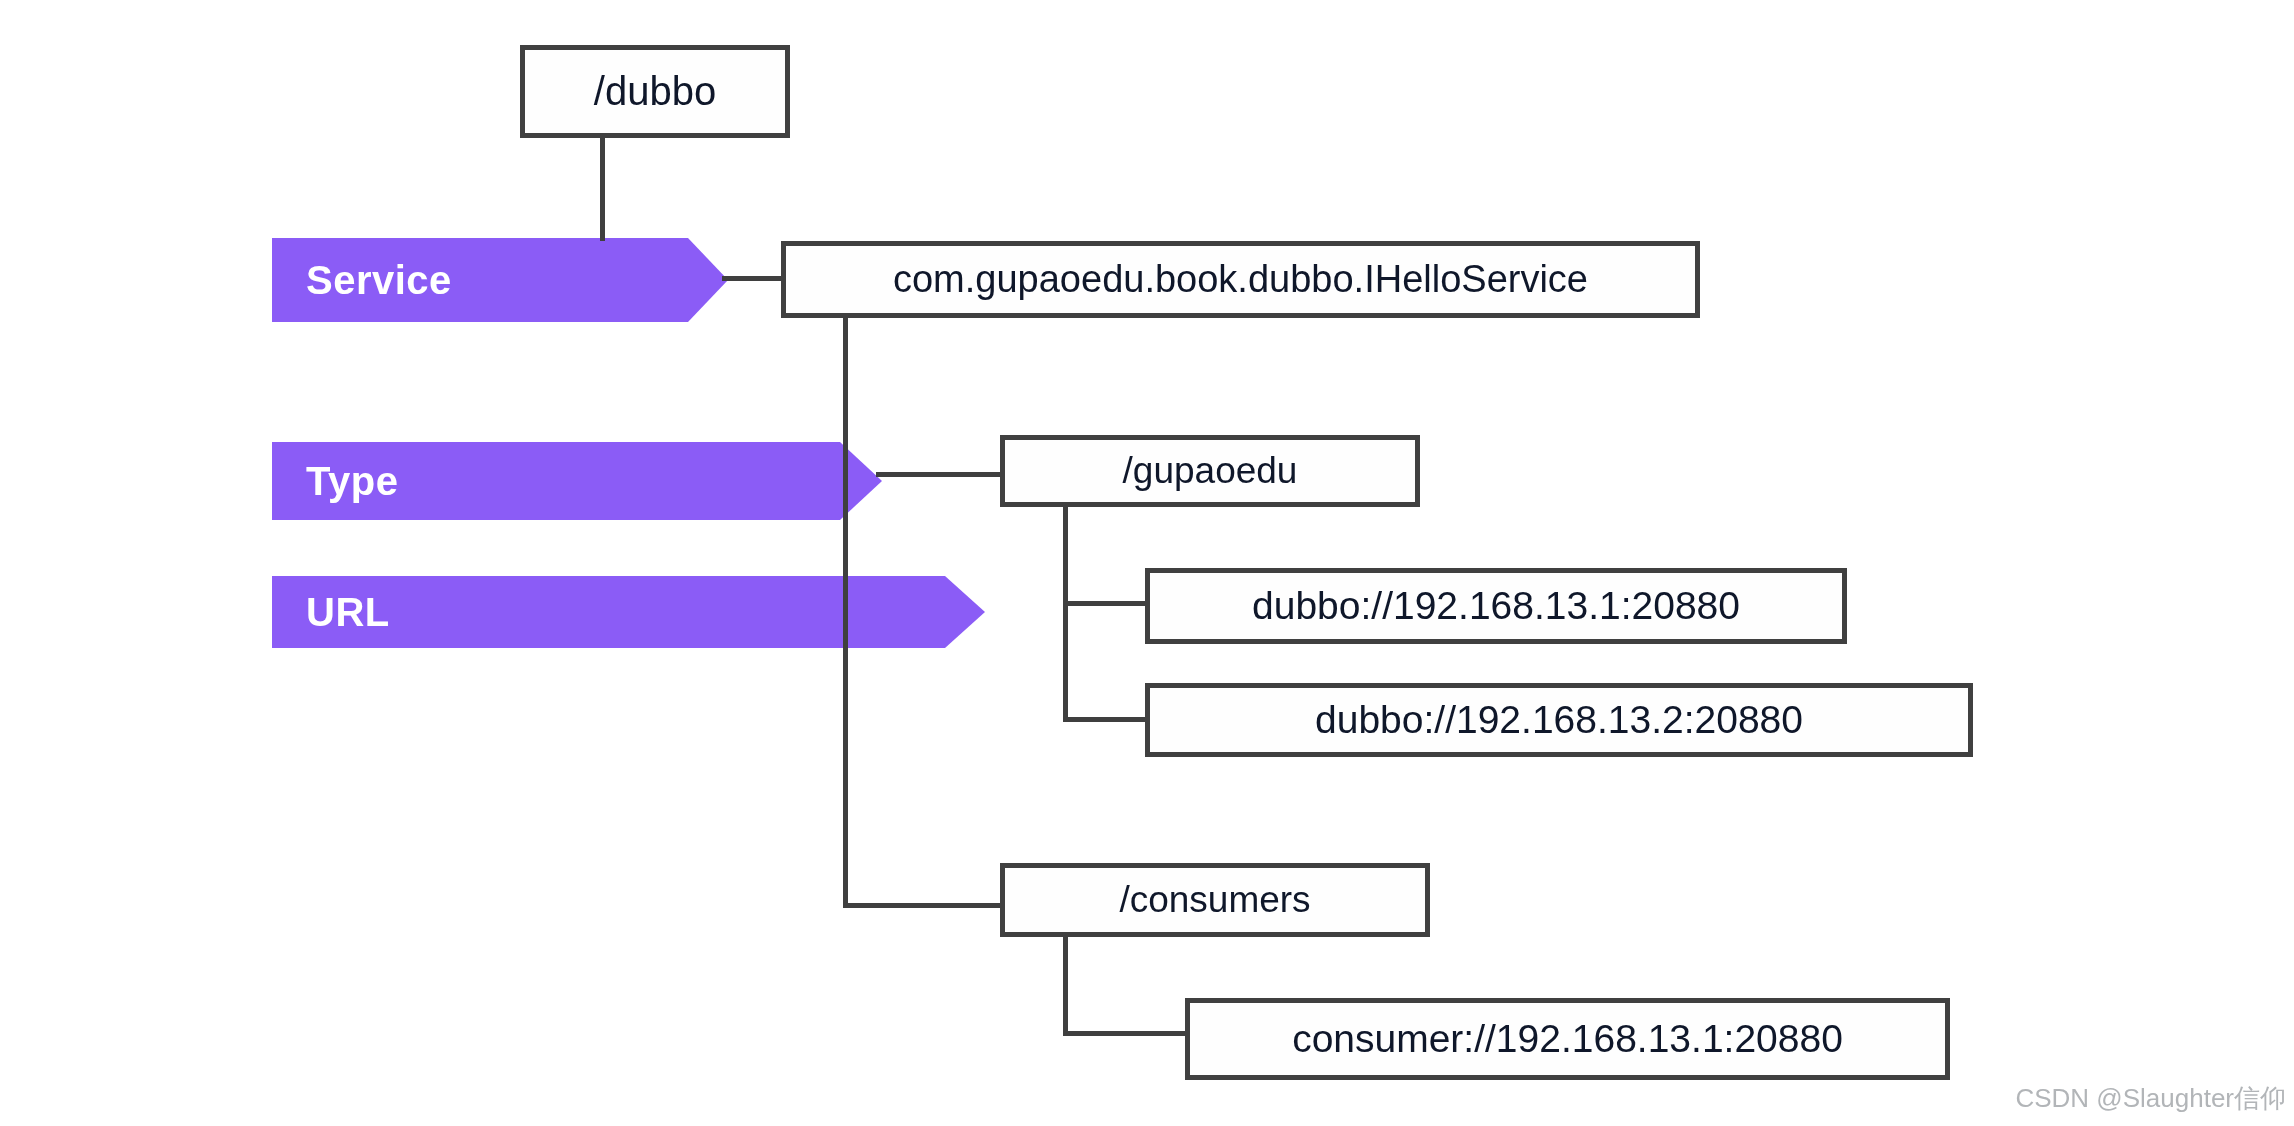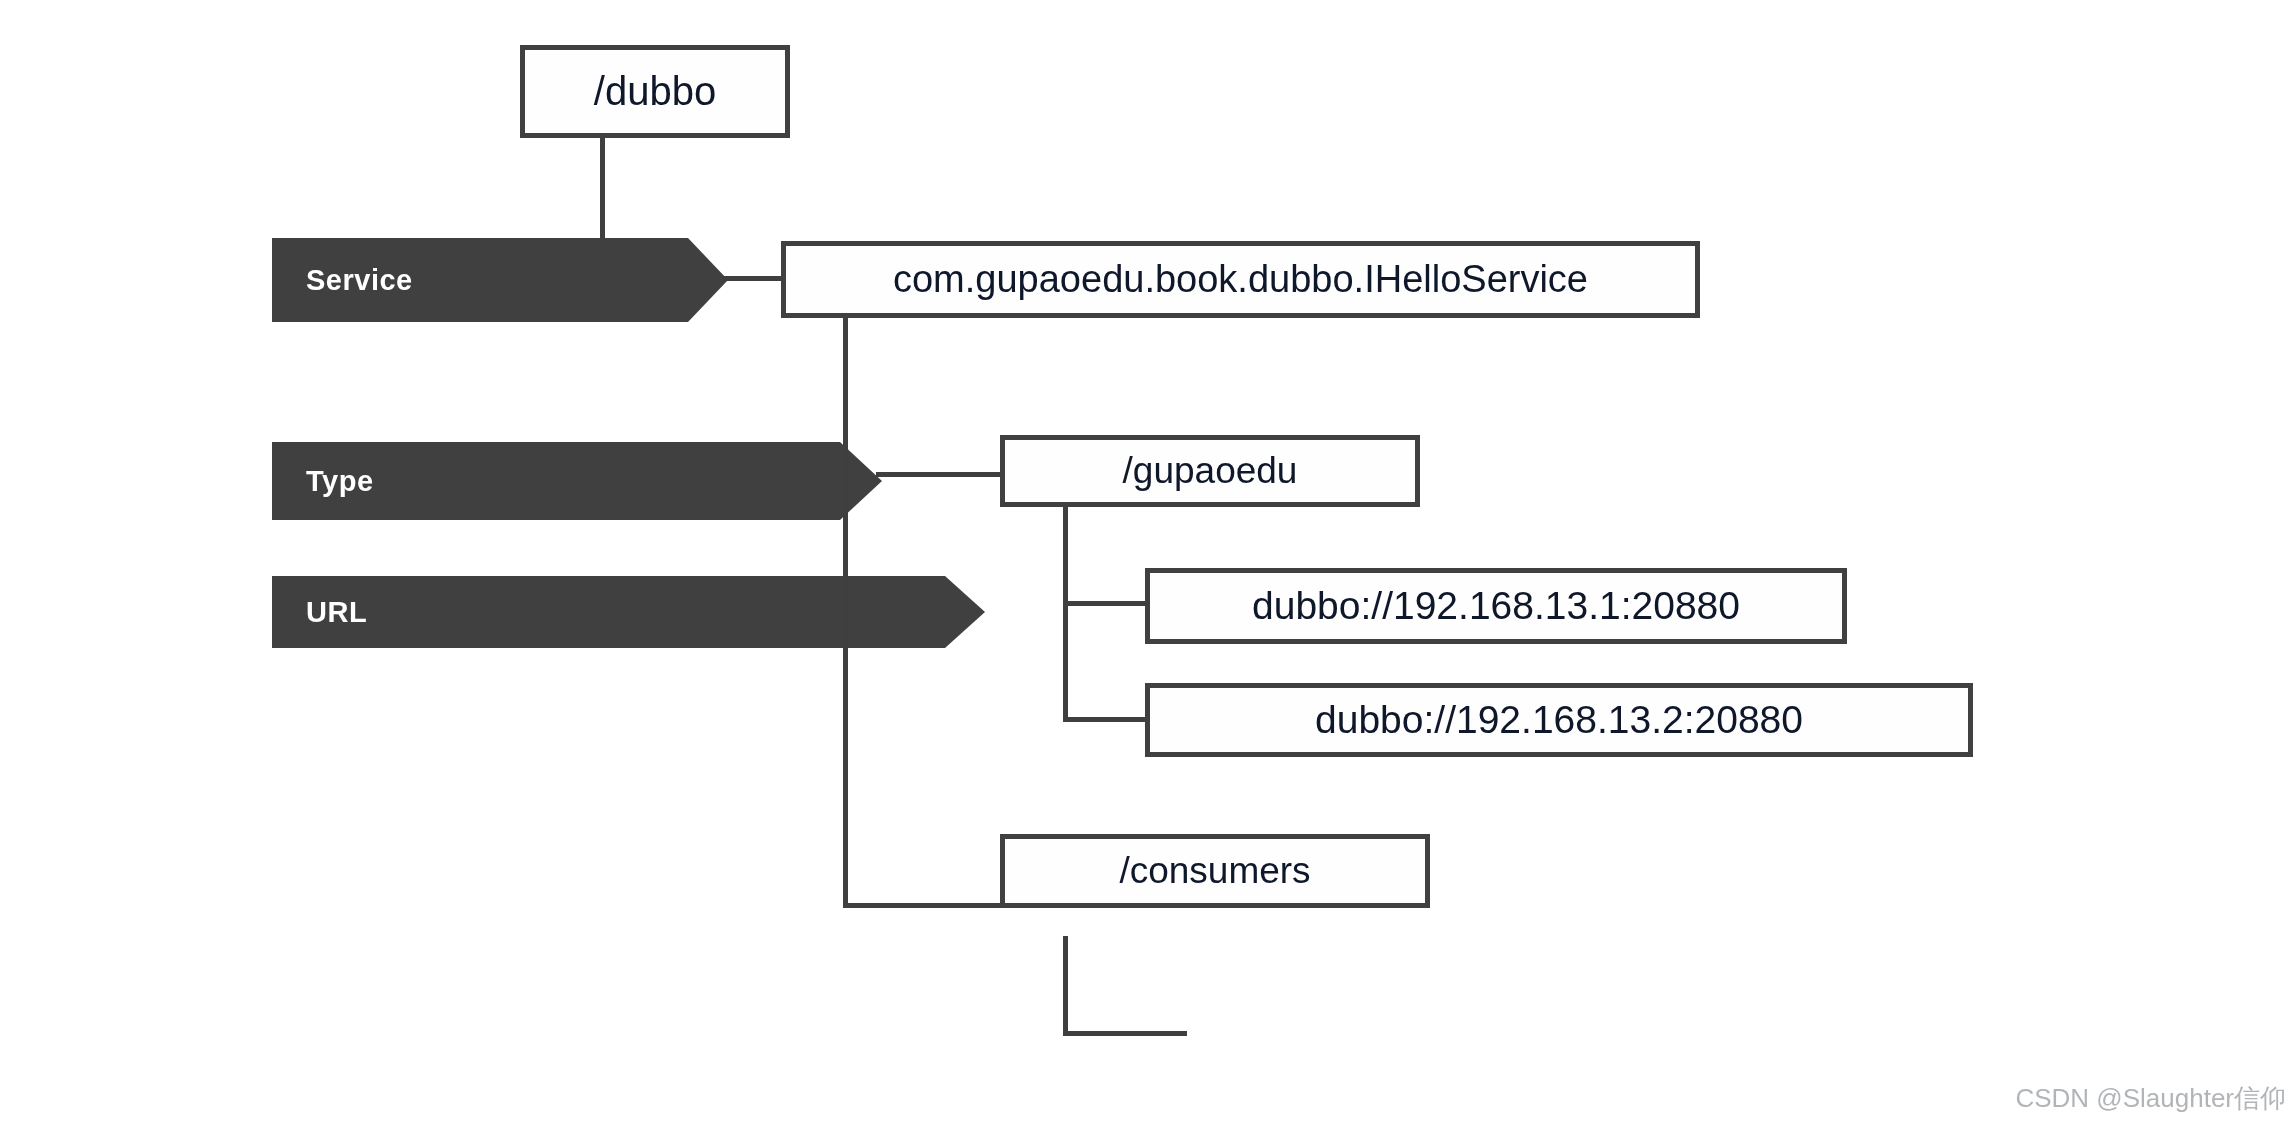--- a/index.html
+++ b/index.html
@@ -18,33 +18,33 @@
     background:#fefefe;
     color:#0f172a;
     display:flex;align-items:center;justify-content:center;
     white-space:nowrap;
   }
   .node.root        {left:520px; top:45px;  width:270px; height:93px; font-size:40px;}
   .node.svc-iface   {left:781px; top:241px; width:919px; height:77px; font-size:38px;}
   .node.providers   {left:1000px;top:435px; width:420px; height:72px; font-size:37px;}
   .node.prov-url-1  {left:1145px;top:568px; width:702px; height:76px; font-size:39px;}
   .node.prov-url-2  {left:1145px;top:683px; width:828px; height:74px; font-size:39px;}
-  .node.consumers   {left:1000px;top:834px; width:430px; height:74px; font-size:37px;}
+  .node.consumers   {left:1000px;top:863px; width:430px; height:74px; font-size:37px;}
   .node.cons-url-1  {left:1185px;top:998px; width:765px; height:82px; font-size:39px;}
 
   
   .tag{
     position:absolute;
-    background:#404040;
+    background:#8b5cf6;
     color:#ffffff;
     font-weight:bold;
     display:flex;align-items:center;
     padding-left:34px;
     box-sizing:border-box;
-    font-size:29px;
+    font-size:40px;
     letter-spacing:0.5px;
   }
   .tag.service{
     left:272px;top:238px;width:456px;height:84px;
     clip-path:polygon(0 0,416px 0,100% 50%,416px 100%,0 100%);
   }
   .tag.type{
     left:272px;top:442px;width:610px;height:78px;
     clip-path:polygon(0 0,568px 0,100% 50%,568px 100%,0 100%);
     text-align:right;
@@ -120,16 +120,19 @@
   </div>
 
   <div class="node prov-url-2">
     <span>dubbo://192.168.13.2:20880</span>
   </div>
 
   <div class="node consumers">
     <span>/consumers</span>
   </div>
 
+  <div class="node cons-url-1">
+    <span>consumer://192.168.13.1:20880</span>
+  </div>
 
   <div class="watermark">CSDN @Slaughter信仰</div>
 
 </div>
 
 </body></html>

